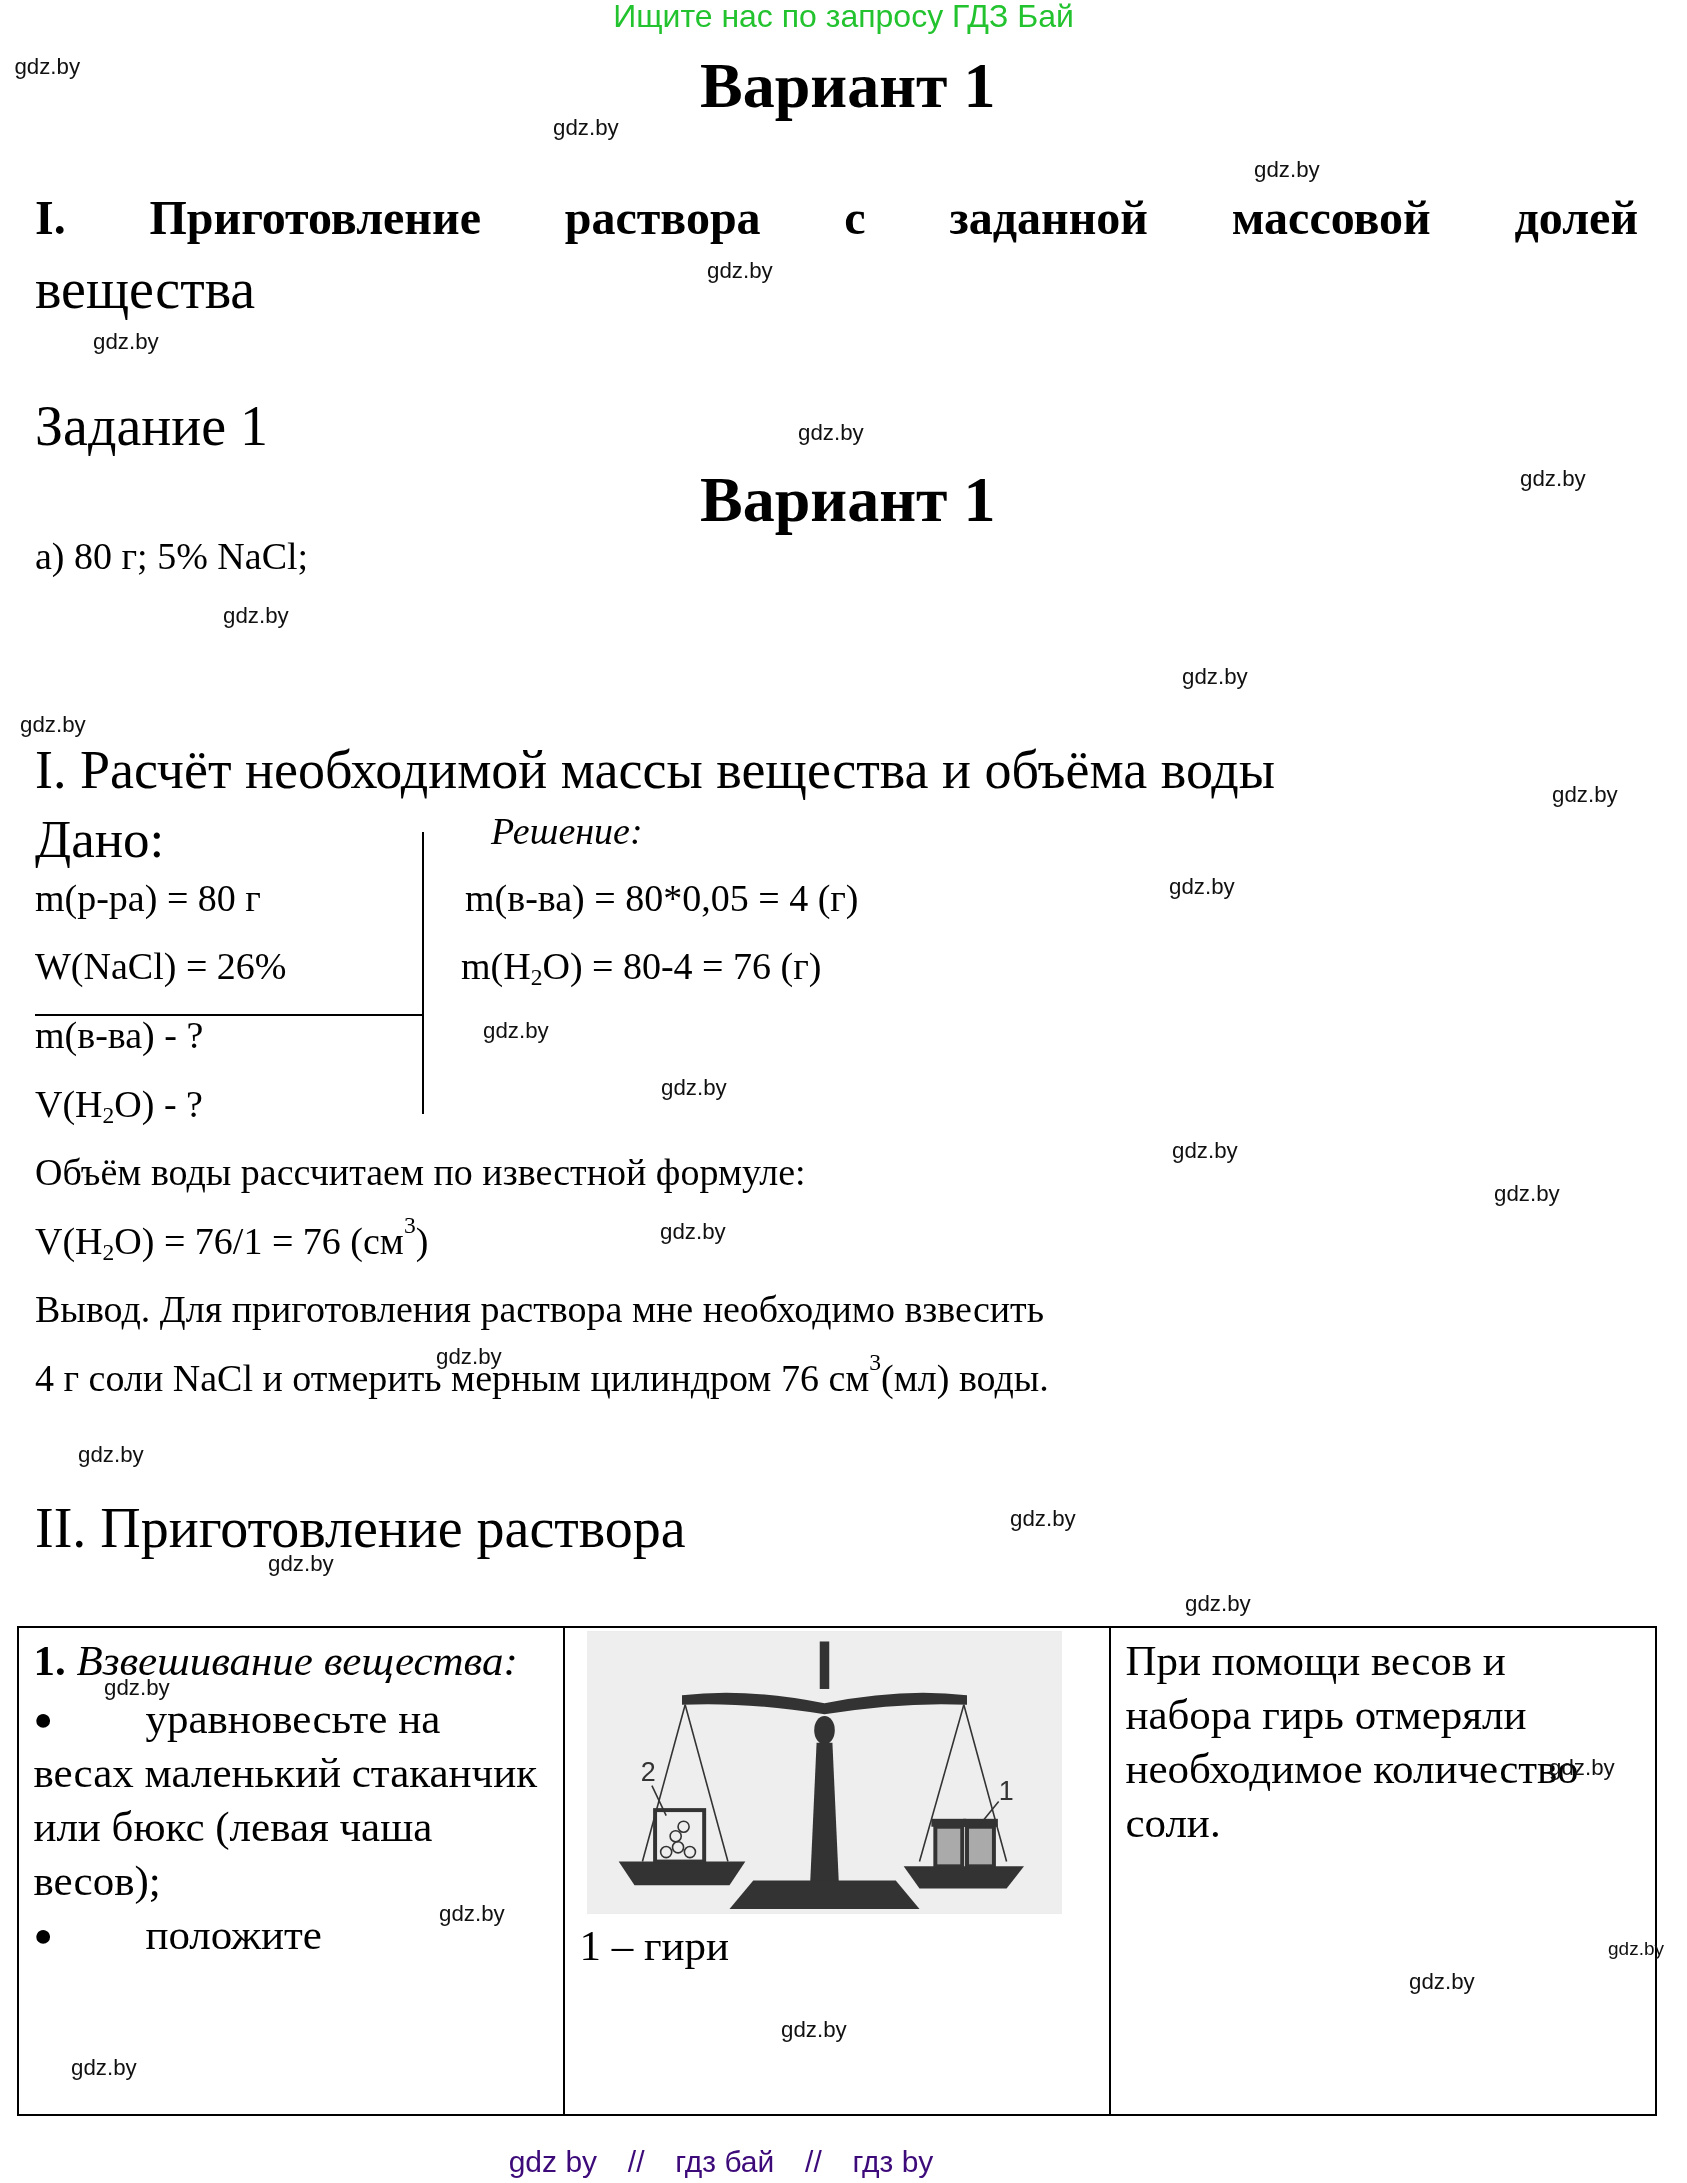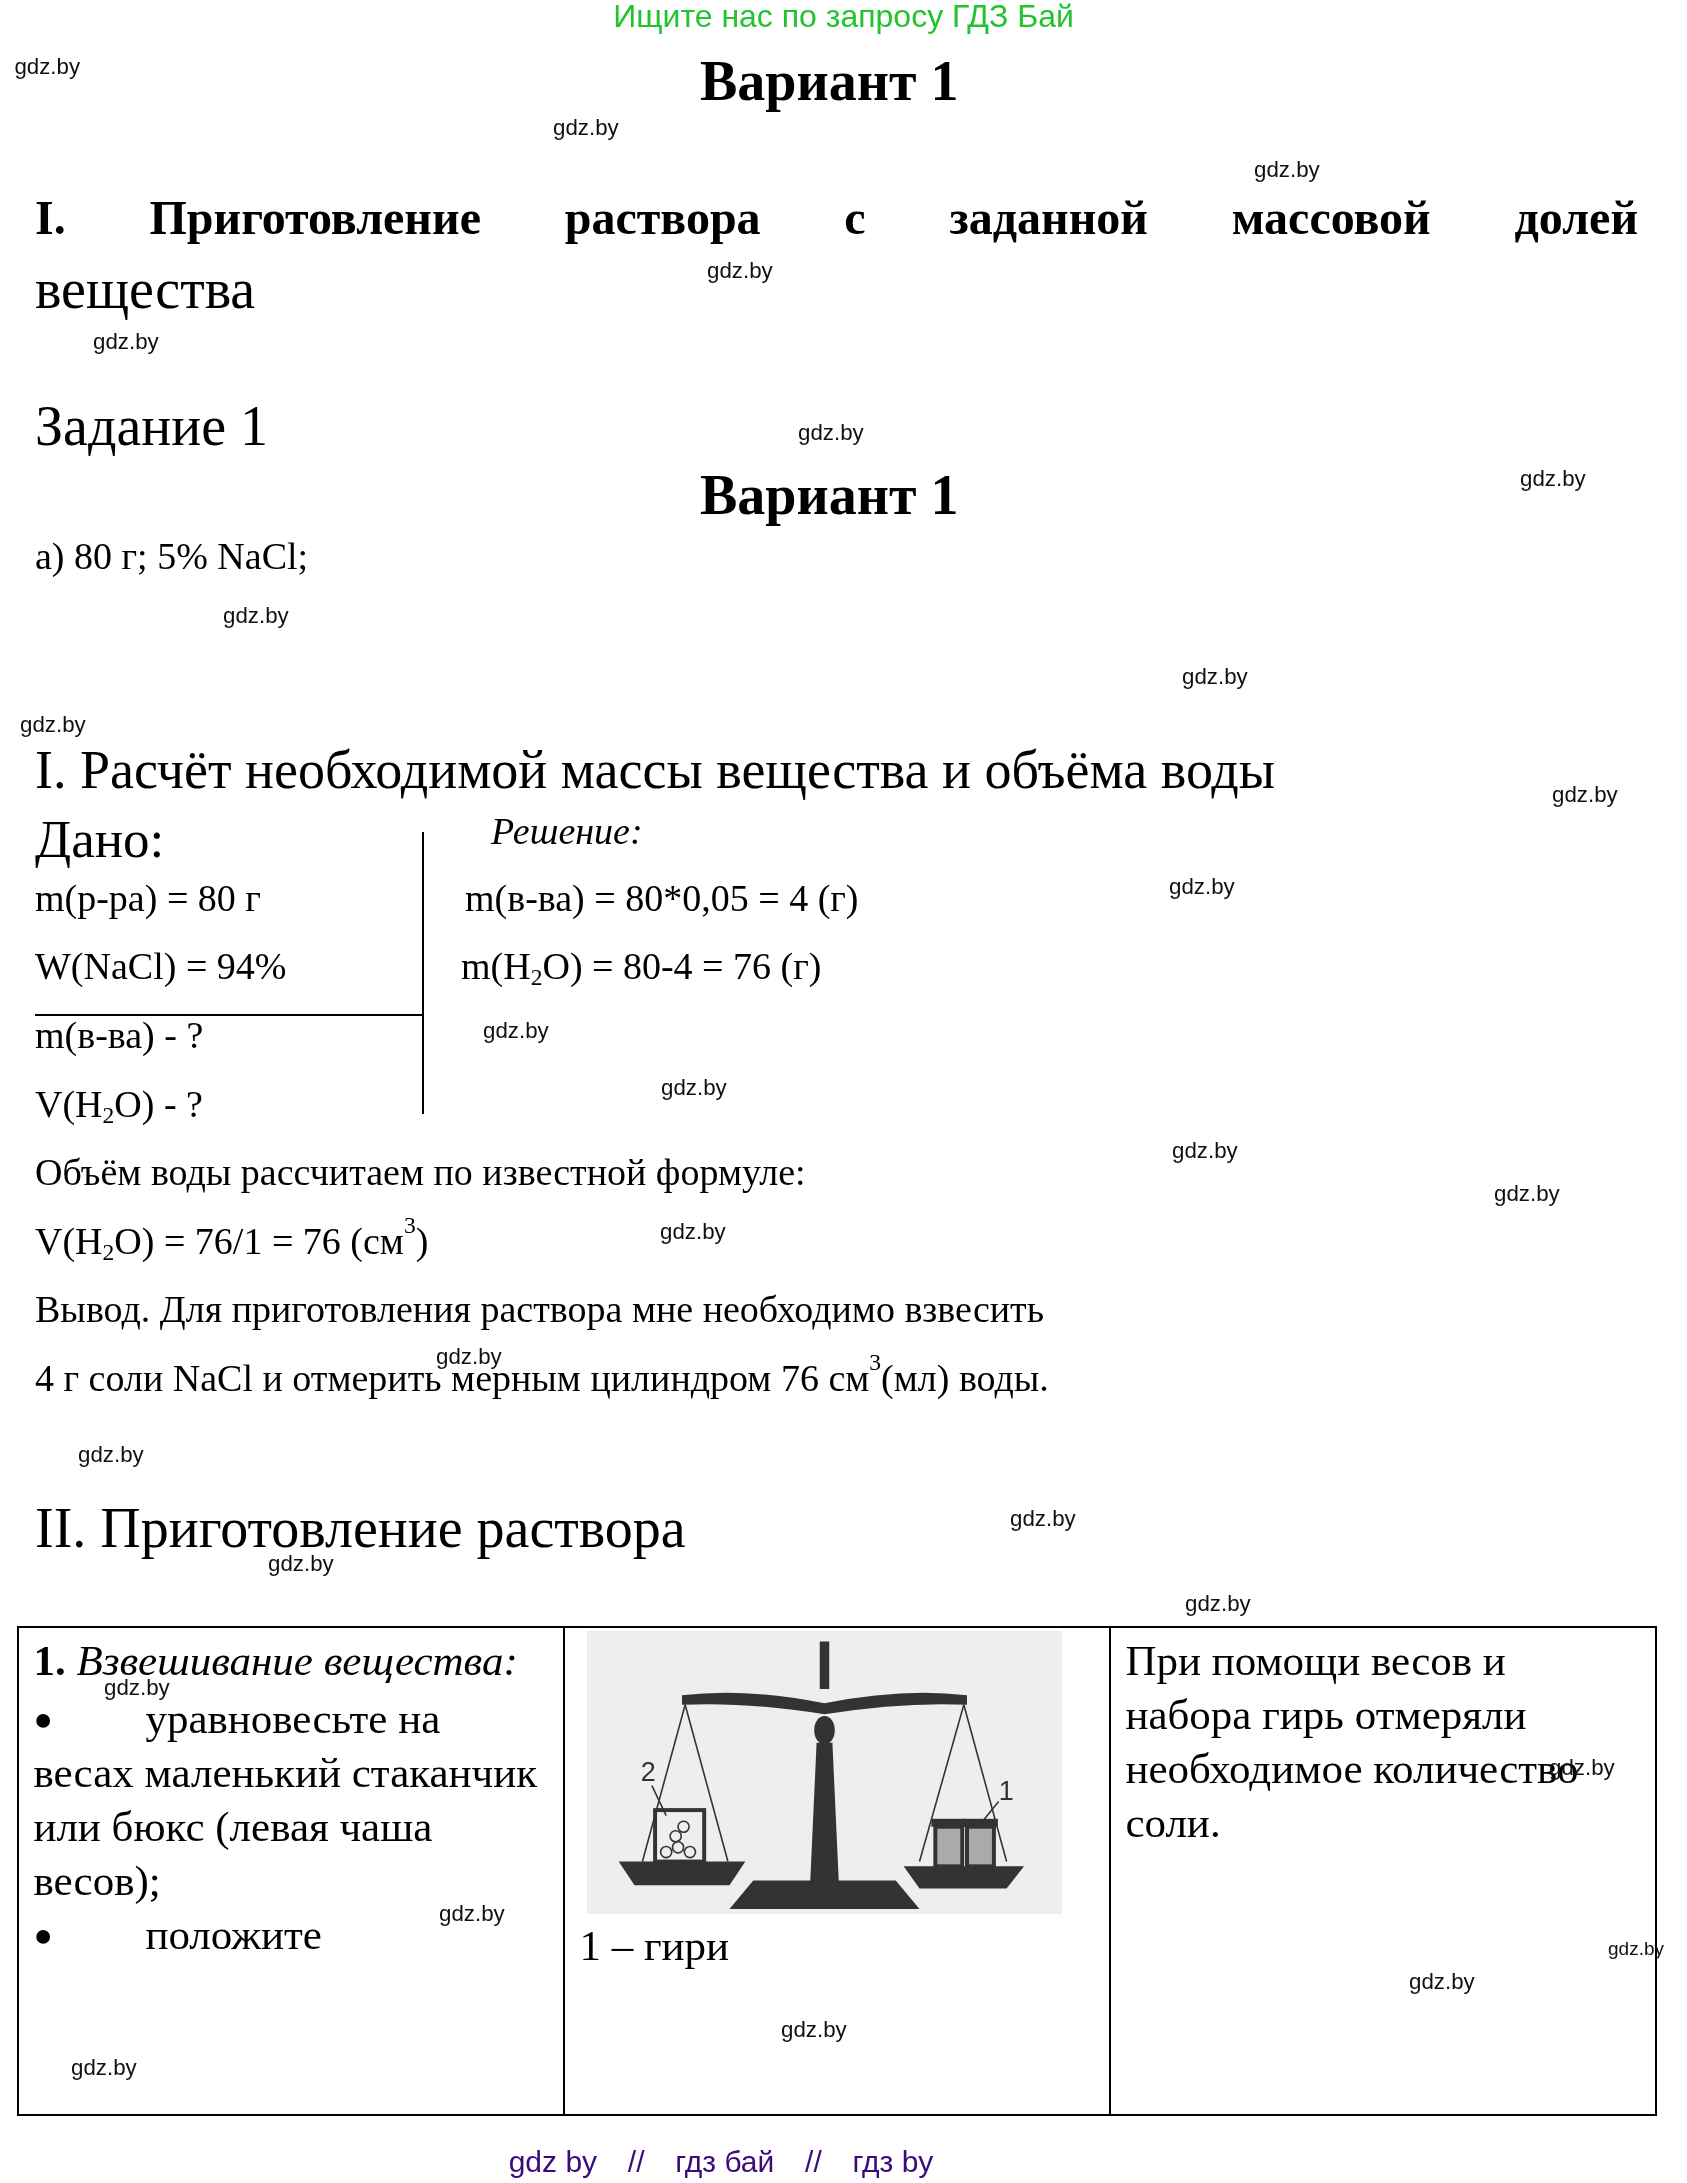--- a/index.html
+++ b/index.html
@@ -5,21 +5,21 @@
   html, body { margin:0; padding:0; background:#ffffff; }
   body { width:1687px; height:2183px; position:relative; overflow:hidden;
          font-family:"Liberation Serif", serif; color:#000; }
   .abs { position:absolute; white-space:nowrap; }
   .wm { position:absolute; font-family:"Liberation Sans", sans-serif; font-size:22.3px; color:#111; white-space:nowrap; }
   .top-banner { position:absolute; left:0; width:1687px; top:0; text-align:center;
                 font-family:"Liberation Sans", sans-serif; font-size:32px; color:#22c32e; line-height:32px; }
   .footer { position:absolute; left:0; width:1442px; top:2146px; text-align:center;
             font-family:"Liberation Sans", sans-serif; font-size:30px; color:#3d0a7a; line-height:32px; }
   .footer span { margin:0 11.2px; }
-  .title { font-weight:bold; font-size:56px; }
+  .title { font-weight:bold; font-size:64px; }
   .h1 { font-weight:normal; font-size:56px; }
   .body-text { font-size:38px; }
   .heading-justify { position:absolute; left:35px; width:1603px; font-weight:bold; font-size:48px;
                      text-align:justify; text-align-last:justify; white-space:normal; line-height:56px; }
   sub { font-size:0.62em; vertical-align:-0.25em; }
   sup { font-size:0.62em; vertical-align:0.9em; line-height:0; }
   .vline { position:absolute; background:#000; }
   table.stages { position:absolute; left:17px; top:1626px; width:1637px; height:490px;
                  border-collapse:collapse; table-layout:fixed; }
   table.stages td { border:2.4px solid #000; vertical-align:top; padding:6.4px 14.4px; font-size:43px; line-height:54px; }
@@ -52,21 +52,21 @@
 <div class="abs h1" style="left:35px; top:394px;">Задание 1</div>
 <div class="abs title" style="left:700px; top:463px;">Вариант 1</div>
 <div class="abs body-text" style="left:35px; top:534px;">а) 80 г; 5% NaCl;</div>
 
 <div class="abs h1" style="left:35px; top:739px; font-size:54px;">I. Расчёт необходимой массы вещества и объёма воды</div>
 
 <div class="abs h1" style="left:35px; top:809px; font-size:53px;">Дано:</div>
 <div class="abs body-text i" style="left:491px; top:809px;">Решение:</div>
 
 <div class="abs body-text" style="left:35px; top:876px;text-align:right;">m(р-ра) = 80 г</div>
-<div class="abs body-text" style="left:35px; top:944px;">W(NaCl) = 94%</div>
+<div class="abs body-text" style="left:35px; top:944px;">W(NaCl) = 26%</div>
 
 <div class="abs body-text" style="left:35px; top:1013px;">m(в-ва) - ?</div>
 <div class="abs body-text" style="left:35px; top:1082px;">V(H<sub>2</sub>O) - ?</div>
 
 <div class="abs body-text" style="left:465px; top:876px;">m(в-ва) = 80*0,05 = 4 (г)</div>
 <div class="abs body-text" style="left:461px; top:944px;">m(H<sub>2</sub>O) = 80-4 = 76 (г)</div>
 
 <div class="vline" style="left:422px; top:832px; width:2.4px; height:282px;"></div>
 <div class="vline" style="left:35px; top:1014px; width:388px; height:2.4px;"></div>
 

